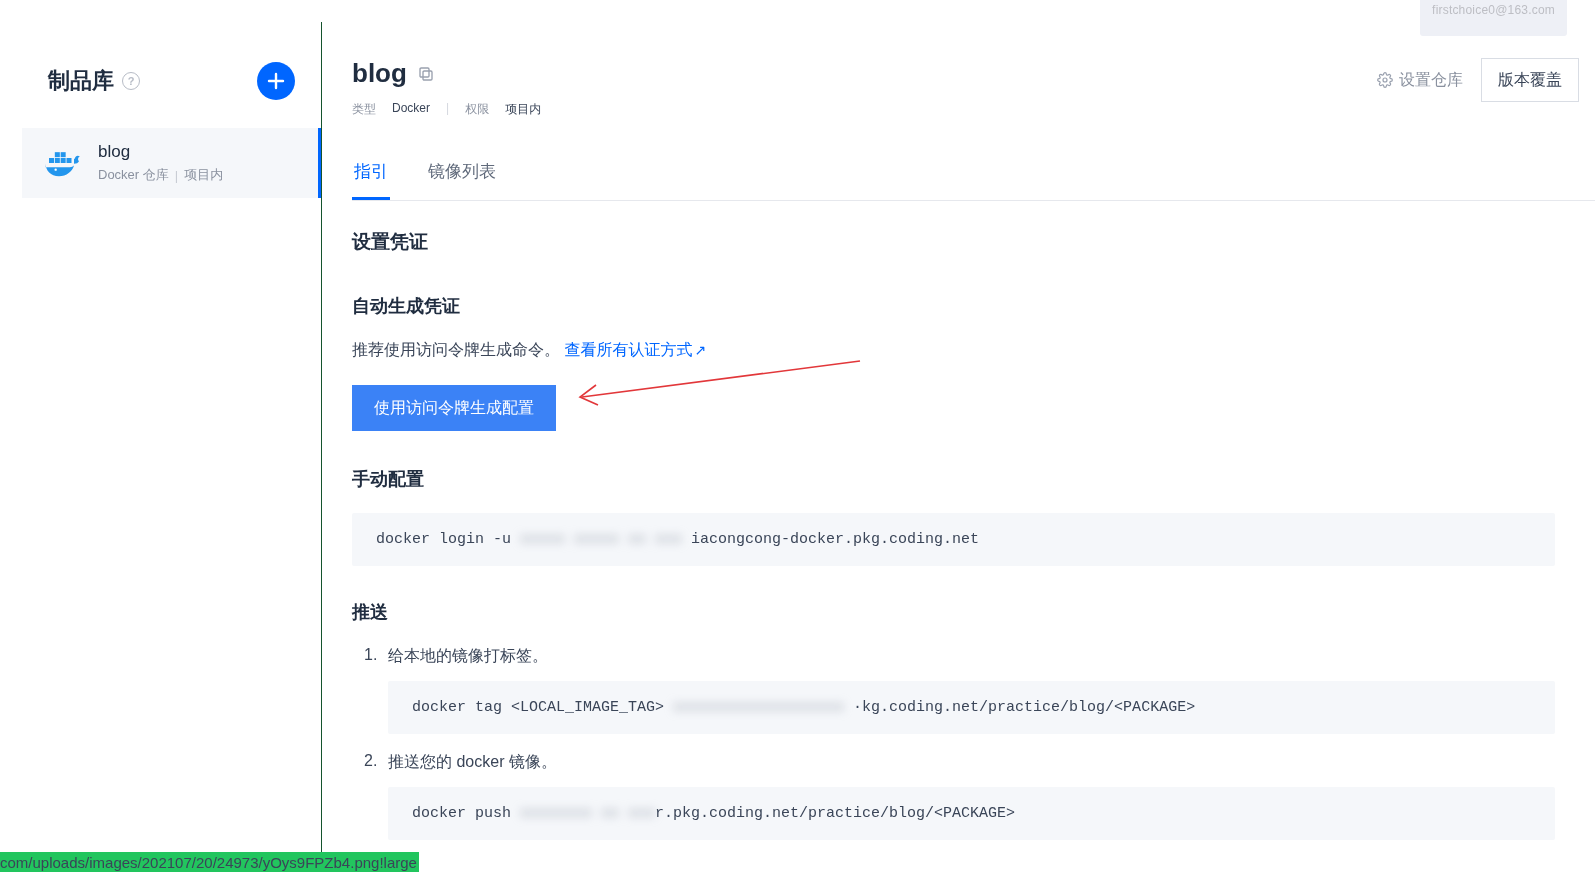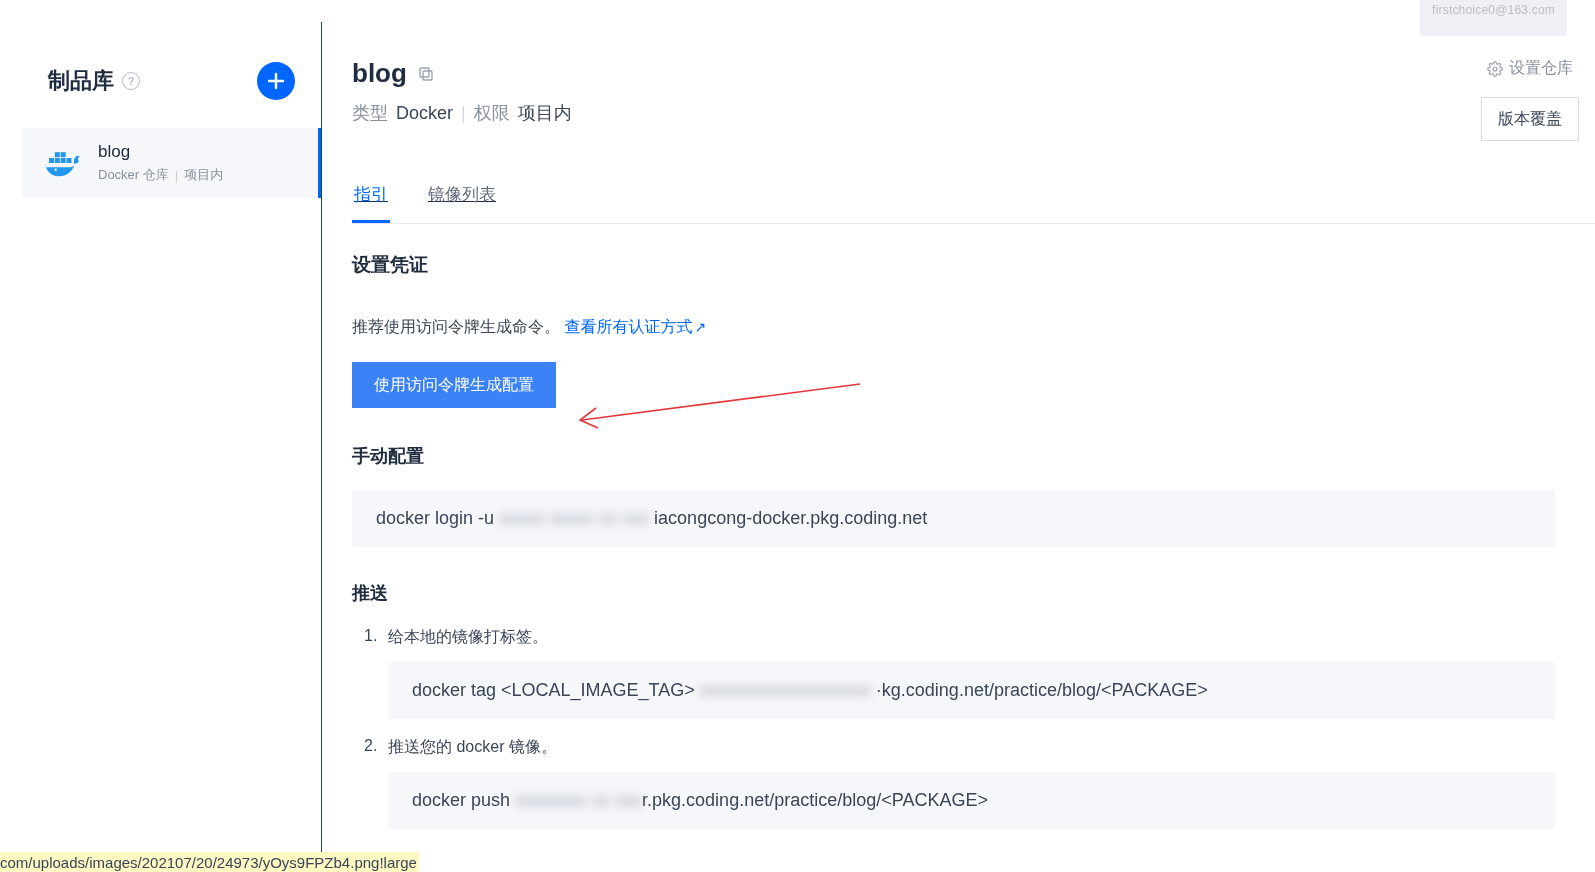--- a/index.html
+++ b/index.html
@@ -96,45 +96,44 @@
   .main-header {
     display:flex;
     align-items:flex-start;
     justify-content:space-between;
     padding-right: 16px;
   }
   .title-wrap { display:flex; flex-direction:column; gap:12px; }
   .title-line { display:flex; align-items:center; gap:10px; }
   .repo-title { font-size:26px; font-weight:700; color:#202d40; }
   .copy-icon { color:#9aa1af; display:inline-flex;}
-  .meta-line { font-size:18px; color:#606a7b; display:flex; align-items:center; gap:8px; }
+  .meta-line { font-size:12px; color:#606a7b; display:flex; align-items:flex-start; gap:16px; }
   .meta-line .label { color:#8a919f; }
   .meta-line .val { color:#3a4558; }
   .meta-line .divider { color:#d4d8df; }
 
-  .header-actions { display:flex; align-items:center; gap:18px;flex-direction:column; }
+  .header-actions { display:flex; align-items:center; gap:18px; }
   .settings-link {
     display:flex; align-items:center; gap:6px;
     color:#8a919f; font-size:16px; cursor:pointer;
   }
   .ver-btn {
     height:44px; padding: 0 16px;
     border:1px solid #d9dde4; background:#fff;
     font-size:16px; color:#3a4558;
     display:flex; align-items:center;
     cursor:pointer;
   }
 
   
   .tabs {
     display:flex; gap:36px;
     margin-top:34px;
     border-bottom:1px solid #e6e8ed;
     font-size:17px;
-    text-decoration:underline;
   }
   .tab { padding: 8px 2px 14px 2px; color:#606a7b; cursor:pointer; }
   .tab.active { color:#0066ff; border-bottom:3px solid #0066ff; font-weight:500; }
 
   
   .content { padding-top: 28px; padding-right: 40px; position:relative;}
   .h3 { font-size:19px; font-weight:700; color:#202d40; margin-bottom: 39px; }
   .h4 { font-size:18px; font-weight:700; color:#202d40; margin-bottom: 22px; }
   .para { font-size:16px; color:#3a4558; margin-bottom:24px; }
   .link { color:#0066ff; cursor:pointer; }
@@ -142,22 +141,22 @@
   .dark-btn {
     display:inline-flex; align-items:center; justify-content:center;
     height:46px; padding:0 22px;
     background:#3b82f6; color:#fff; font-size:16px;
     border:none; cursor:pointer;
     margin-bottom: 36px;
   }
   .codeblock {
     background:#f5f7fa;
     padding:18px 24px;
-    font-family: Liberation Sans, sans-serif;
-    font-size:18px;
+    font-family: Liberation Mono, monospace;
+    font-size:15px;
     color:#3a4558;
     border-radius:2px;
     position:relative;
     white-space:pre;
     overflow:hidden;
   }
   .blur-span {
     display:inline-block;
     filter: blur(5px);
     color:#9aa1af;
@@ -175,21 +174,21 @@
     top: 156px;
     pointer-events:none;
   }
 
   
   .status-fragment {
     position:absolute;
     left:0; bottom:0;
     font-size:15px;
     color:#3a4558;
-    background:#fef9c3;
+    background:#22c55e;
     padding:2px 2px 1px 0;
   }
 </style>
 </head>
 <body>
 
 <div class="top-user">firstchoice0@163.com</div>
 
 <div class="page">
 
@@ -265,20 +264,21 @@
     </div>
 
     <div class="tabs">
       <div class="tab active">指引</div>
       <div class="tab">镜像列表</div>
     </div>
 
     <div class="content">
       <div class="h3">设置凭证</div>
 
+      <div class="h4">自动生成凭证</div>
 
       <div class="para">
         <span>推荐使用访问令牌生成命令。</span>
         <span class="link">
           <span>查看所有认证方式</span><span class="ext-icon">↗</span>
         </span>
       </div>
 
       <button class="dark-btn">使用访问令牌生成配置</button>
 

